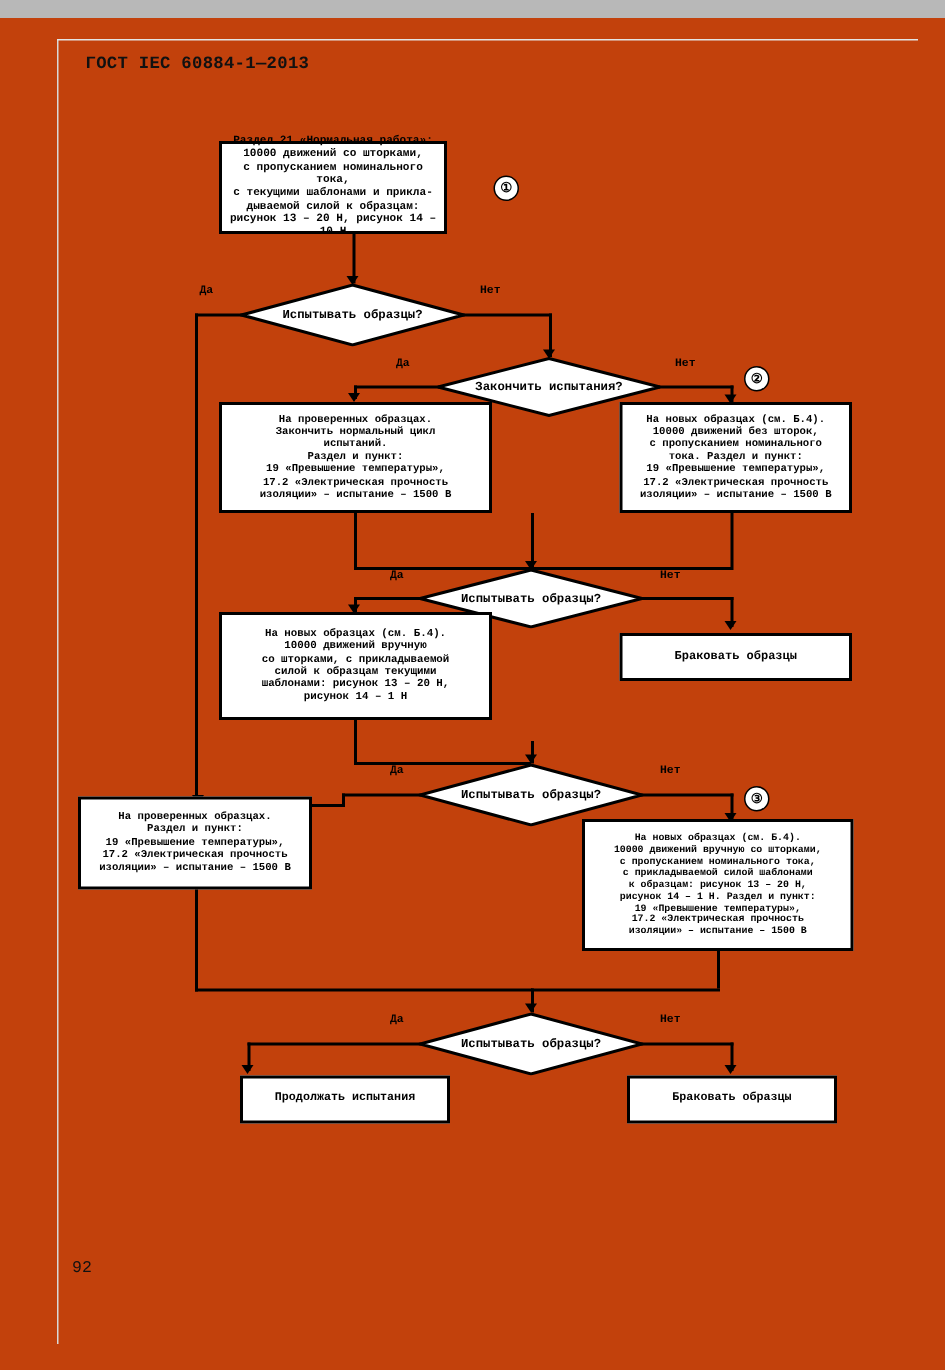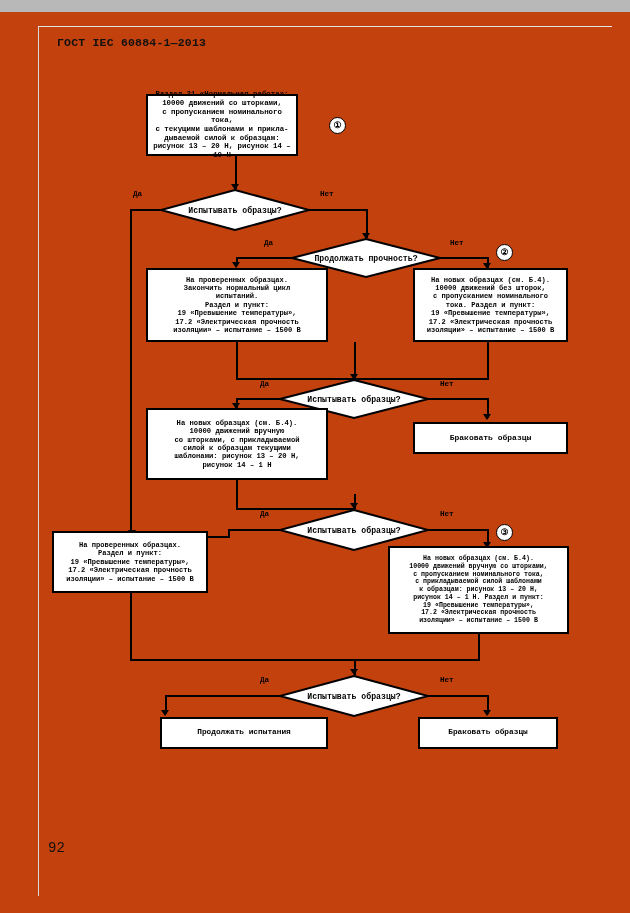--- a/index.html
+++ b/index.html
@@ -16,21 +16,21 @@
   .edge-l{position:absolute;left:38px;top:14px;width:1px;height:870px;background:#d8d8d8;}
   .edge-t{position:absolute;left:38px;top:14px;width:574px;height:1px;background:#e4e4e4;}
 
   .hdr{
     position:absolute;left:57px;top:24px;
     font-size:11.5px;font-weight:bold;color:#111;
     letter-spacing:.2px;white-space:nowrap;
   }
   .pageno{
     position:absolute;left:48px;top:828px;
-    font-size:14px;color:#111;font-weight:normal;
+    font-size:11px;color:#111;font-weight:normal;
   }
   .caption{
     position:absolute;left:0;top:757px;width:630px;
     text-align:center;font-size:9.5px;color:#111;
   }
 
   
   .node{
     position:absolute;
     box-sizing:border-box;
@@ -121,21 +121,21 @@
     <div class="line hline" style="left:130px;top:524px;width:2px;"></div>
 
     <div class="line hline" style="left:308px;top:197px;width:60px;"></div>
     <div class="line vline" style="left:366px;top:197px;height:29px;"></div>
     <div class="arrow-d" style="left:362px;top:221px;"></div>
 
     <div class="diamond-wrap" style="left:291px;top:226px;width:150px;height:40px;">
       <svg width="150" height="40" viewBox="0 0 150 40">
         <polygon points="75,1 149,20 75,39 1,20" fill="#ffffff" stroke="#000000" stroke-width="2"></polygon>
       </svg>
-      <div class="diamond-label">Продолжать прочность?</div>
+      <div class="diamond-label">Закончить испытания?</div>
     </div>
     <div class="yn" style="left:264px;top:227px;">Да</div>
     <div class="yn" style="left:450px;top:227px;">Нет</div>
 
     <div class="line hline" style="left:236px;top:245px;width:57px;"></div>
     <div class="line vline" style="left:236px;top:245px;height:9px;"></div>
     <div class="arrow-d" style="left:232px;top:250px;"></div>
 
     <div class="line hline" style="left:439px;top:245px;width:50px;"></div>
     <div class="line vline" style="left:487px;top:245px;height:11px;"></div>
@@ -263,21 +263,21 @@
     <div class="yn" style="left:440px;top:664px;">Нет</div>
 
     <div class="line hline" style="left:165px;top:683px;width:116px;"></div>
     <div class="line vline" style="left:165px;top:683px;height:19px;"></div>
     <div class="arrow-d" style="left:161px;top:698px;"></div>
 
     <div class="line hline" style="left:427px;top:683px;width:62px;"></div>
     <div class="line vline" style="left:487px;top:683px;height:19px;"></div>
     <div class="arrow-d" style="left:483px;top:698px;"></div>
 
-    <div class="node box" style="left:160px;top:705px;width:168px;height:32px;font-size:7.8px;">
+    <div class="node box" style="left:160px;top:705px;width:140px;height:32px;font-size:7.8px;">
       <div class="txt">Продолжать испытания</div>
     </div>
 
     <div class="node box" style="left:418px;top:705px;width:140px;height:32px;font-size:7.8px;">
       <div class="txt">Браковать образцы</div>
     </div>
 
   </div>
 
 

